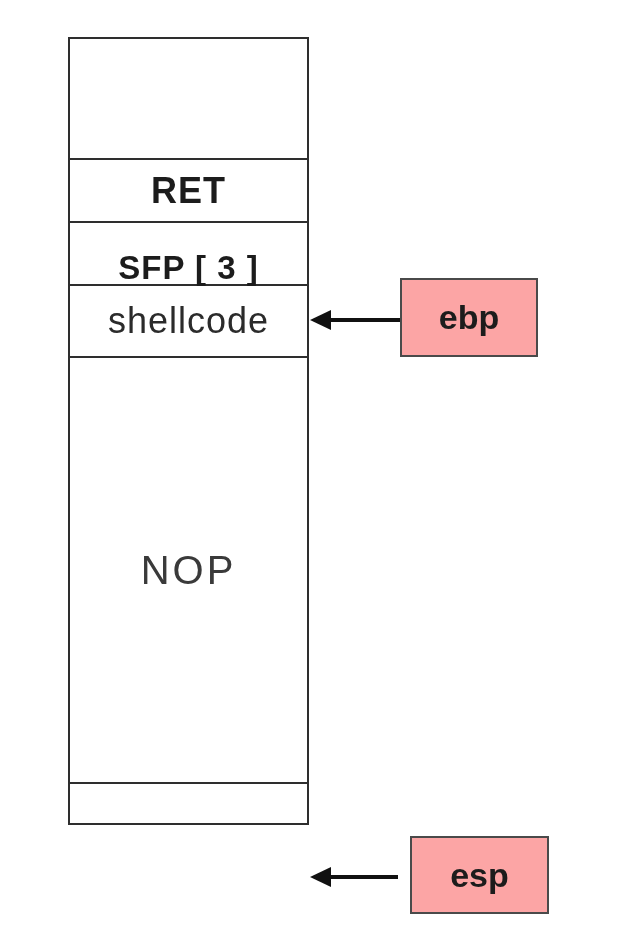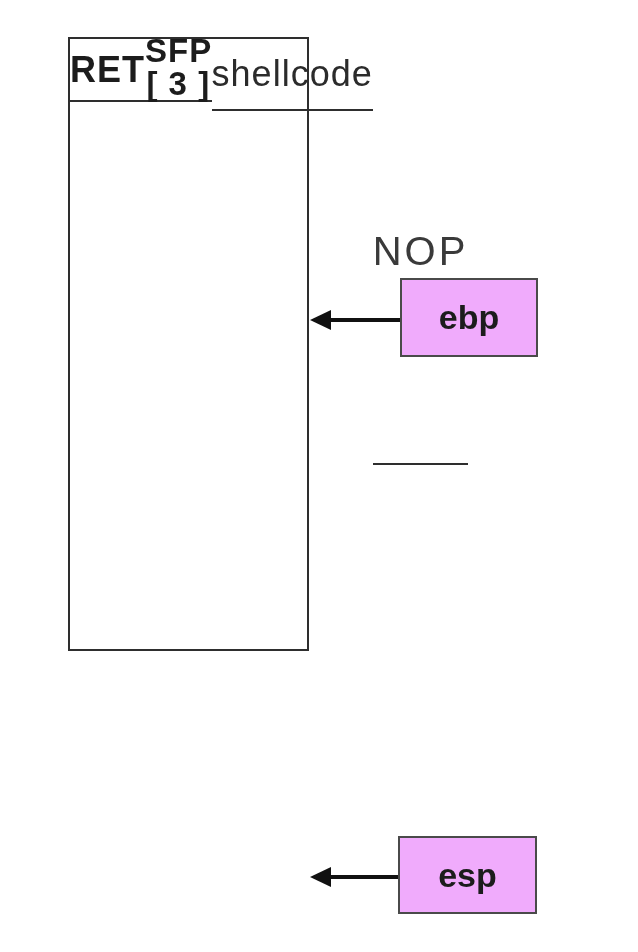--- a/index.html
+++ b/index.html
@@ -15,24 +15,25 @@
     font-family: "Liberation Sans", sans-serif;
     overflow: hidden;
   }
 
   
   .stack {
     position: absolute;
     left: 68px;
     top: 37px;
     width: 241px;
-    height: 614px;
+    height: 788px;
     border: 2px solid #2e2e2e;
     box-sizing: border-box;
     display: flex;
+    flex-direction: column;
     background: #ffffff;
   }
   .seg {
     box-sizing: border-box;
     border-bottom: 2px solid #2e2e2e;
     display: flex;
     align-items: center;
     justify-content: center;
     color: #1c1c1c;
     text-align: center;
@@ -44,30 +45,30 @@
   .seg-sfp-overflow { height: 36px;  font-size: 17px; font-weight: bold; }
   .seg-nop          { height: 426px; font-size: 40px; font-weight: 400; color: #3a3a3a; letter-spacing: 3px; }
   .seg-shellcode    { height: 72px;  font-size: 36px; font-weight: 400; color: #2b2b2b; letter-spacing: 1px; }
   .seg-frame-bottom { flex: 1; border-bottom: none; }
 
   
   .reg-box {
     position: absolute;
     border: 2px solid #4a4a4a;
     box-sizing: border-box;
-    background: #f0abfc;
+    background: #fca5a5;
     display: flex;
     align-items: center;
     justify-content: center;
     font-size: 34px;
     font-weight: bold;
     color: #1c1c1c;
   }
   .reg-ebp { left: 400px; top: 278px; width: 138px; height: 79px; }
-  .reg-esp { left: 398px; top: 836px; width: 139px; height: 78px; }
+  .reg-esp { left: 410px; top: 836px; width: 139px; height: 78px; }
 
   
   .arrow-line {
     position: absolute;
     height: 4px;
     background: #111111;
   }
   .arrow-head {
     position: absolute;
     width: 0;

